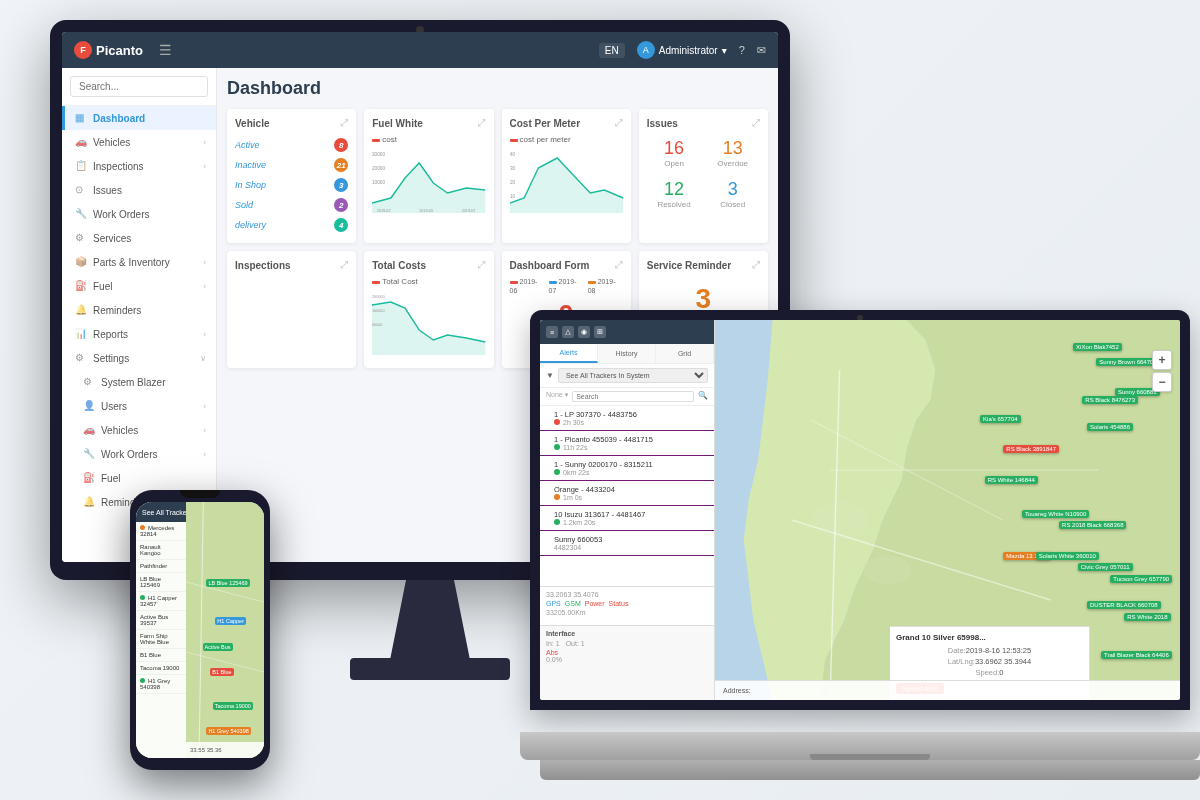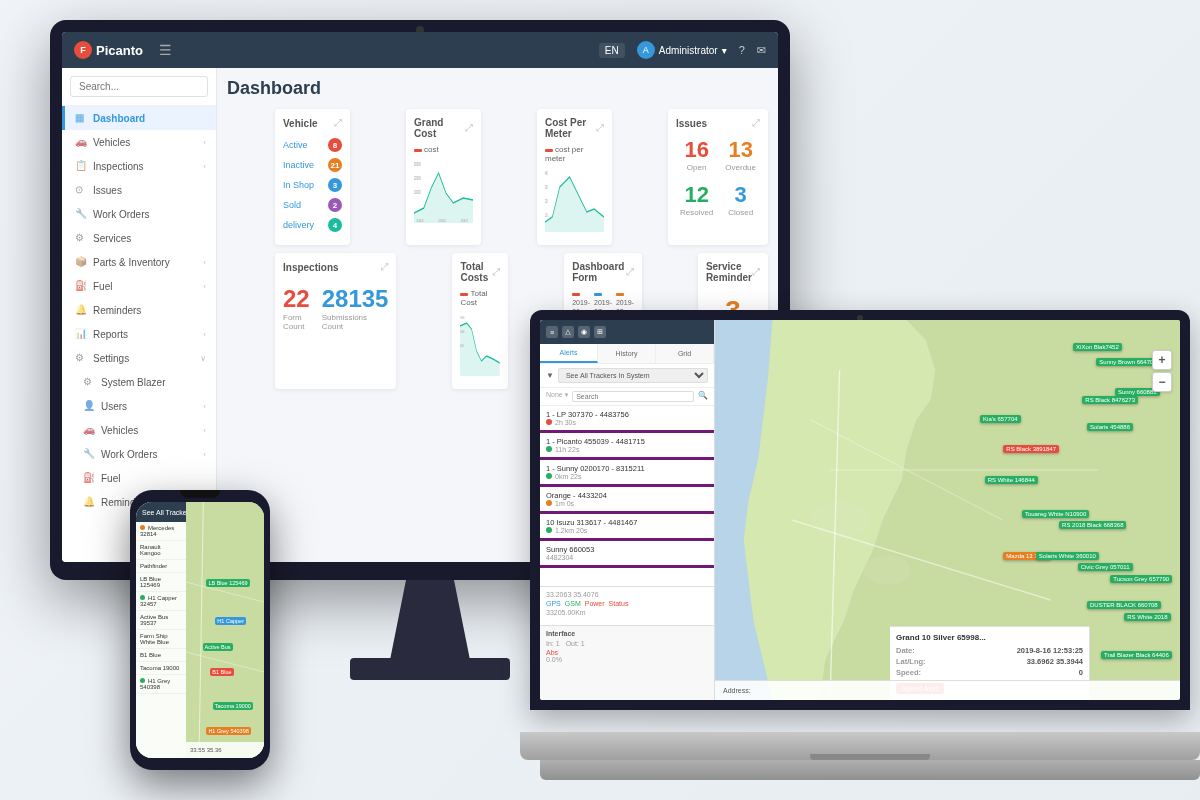--- a/index.html
+++ b/index.html
@@ -224,21 +224,20 @@
       grid-template-columns: repeat(4, 1fr);
       gap: 8px;
       margin-bottom: 8px;
     }
     .card {
       background: white;
       border-radius: 4px;
       padding: 8px;
       box-shadow: 0 1px 4px rgba(0,0,0,0.08);
       position: relative;
-      margin-left: 48px;
     }
     .card-header {
       display: flex;
       justify-content: space-between;
       align-items: center;
       margin-bottom: 6px;
     }
     .card-title {
       font-size: 10px;
       font-weight: 600;
@@ -253,20 +252,21 @@
     
     .vehicle-list { list-style: none; }
     .vehicle-list li {
       display: flex;
       justify-content: space-between;
       align-items: center;
       padding: 3px 0;
       font-size: 9px;
       color: #3498db;
       cursor: pointer;
+      font-style: italic;
     }
     .vehicle-badge {
       width: 14px;
       height: 14px;
       border-radius: 50%;
       display: flex;
       align-items: center;
       justify-content: center;
       font-size: 8px;
       font-weight: bold;
@@ -301,22 +301,22 @@
 
     
     .issues-grid {
       display: grid;
       grid-template-columns: 1fr 1fr;
       gap: 4px;
       text-align: center;
     }
     .issue-stat { padding: 4px; }
     .issue-number {
-      font-size: 22px;
-      font-weight: bold;
+      font-size: 18px;
+      font-weight: normal;
       line-height: 1;
     }
     .issue-label {
       font-size: 8px;
       color: #999;
       margin-top: 2px;
     }
     .color-red { color: #e74c3c; }
     .color-orange { color: #e67e22; }
     .color-green { color: #27ae60; }
@@ -481,22 +481,22 @@
     .map-filter-select {
       flex: 1;
       font-size: 7px;
       border: 1px solid #ddd;
       border-radius: 2px;
       padding: 2px 3px;
       color: #555;
     }
     .tracker-list { overflow-y: auto; height: calc(100% - 95px); }
     .tracker-item {
-      padding: 4px 6px;
-      border-bottom: 3px solid #701a75;
+      padding: 4px 14px;
+      border-bottom: 1px solid #701a75;
       cursor: pointer;
     }
     .tracker-name {
       font-size: 7.5px;
       color: #333;
       font-weight: 500;
     }
     .tracker-info {
       font-size: 7px;
       color: #999;
@@ -574,24 +574,23 @@
       font-size: 7.5px;
     }
     .detail-panel-title {
       font-weight: bold;
       color: #333;
       margin-bottom: 4px;
       font-size: 8px;
     }
     .detail-row {
       display: flex;
-      justify-content: space-between;
+      justify-content: center;
       margin-bottom: 2px;
       color: #555;
-      font-weight: bold;
     }
     .detail-label { color: #999; }
     .speed-alert {
       background: #e74c3c;
       color: white;
       padding: 2px 6px;
       border-radius: 2px;
       font-size: 7px;
       margin-top: 4px;
       display: inline-block;
@@ -866,21 +865,21 @@
                 </li>
                 <li>
                   <span>delivery</span>
                   <span class="vehicle-badge badge-teal">4</span>
                 </li>
               </ul>
             </div>
 
             <div class="card">
               <div class="card-header">
-                <span class="card-title">Grand Cost</span>
+                <span class="card-title">Fuel White</span>
                 <span class="card-expand">⤢</span>
               </div>
               <div class="chart-legend">
                 <span><span class="legend-dot" style="background:#e74c3c;"></span><span>cost</span></span>
               </div>
               <div class="chart-area">
                 <svg class="svg-chart" viewBox="0 0 120 65" preserveAspectRatio="none">
                   <polyline points="0,55 20,50 35,30 50,15 65,35 80,45 100,40 120,42" fill="none" stroke="#1abc9c" stroke-width="1.5"></polyline>
                   <polyline points="0,55 20,50 35,30 50,15 65,35 80,45 100,40 120,42 120,65 0,65" fill="rgba(26,188,156,0.15)" stroke="none"></polyline>
 
@@ -940,30 +939,20 @@
               </div>
             </div>
           </div>
 
           <div class="cards-grid-2">
 
             <div class="card">
               <div class="card-header">
                 <span class="card-title">Inspections</span>
                 <span class="card-expand">⤢</span>
-              </div>
-              <div class="inspection-stats">
-                <div>
-                  <div class="insp-num color-red">22</div>
-                  <div class="insp-label">Form Count</div>
-                </div>
-                <div>
-                  <div class="insp-num color-blue">28135</div>
-                  <div class="insp-label">Submissions Count</div>
-                </div>
               </div>
             </div>
 
             <div class="card">
               <div class="card-header">
                 <span class="card-title">Total Costs</span>
                 <span class="card-expand">⤢</span>
               </div>
               <div class="chart-legend">
                 <span><span class="legend-dot" style="background:#e74c3c;"></span><span>Total Cost</span></span>

